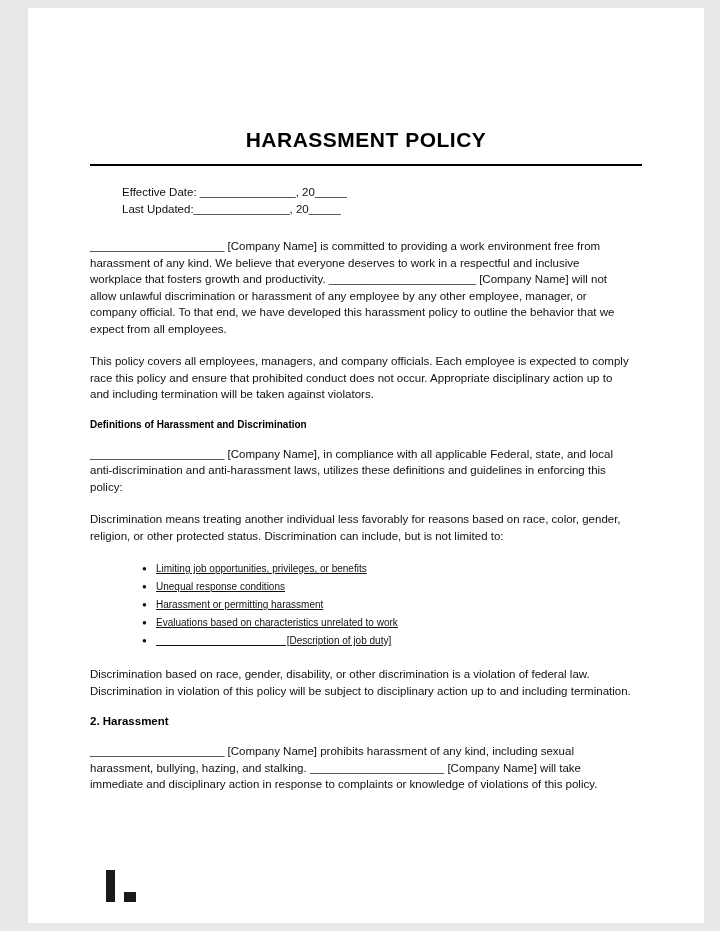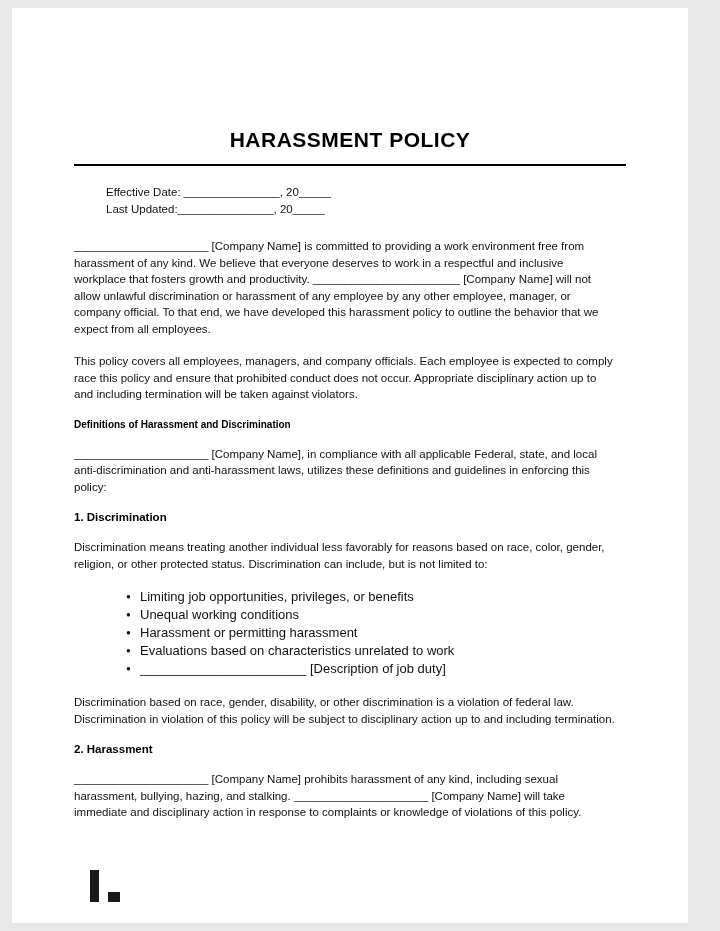--- a/index.html
+++ b/index.html
@@ -7,21 +7,21 @@
     padding: 0;
   }
   body {
     width: 720px;
     height: 931px;
     background: #e8e8e8;
     font-family: "Liberation Sans", sans-serif;
   }
   .page {
     position: absolute;
-    left: 12px;
+    left: 28px;
     top: 8px;
     width: 676px;
     height: 915px;
     background: #ffffff;
     box-sizing: border-box;
   }
   .content {
     position: absolute;
     left: 62px;
     top: 120px;
@@ -68,25 +68,26 @@
     font-weight: bold;
     color: #000;
     margin: 0 0 16px 0;
   }
   ul.bullets {
     margin: 0 0 16px 0;
     padding-left: 52px;
     list-style: none;
   }
   ul.bullets li {
-    font-size: 13px;
+    font-size: 10px;
     line-height: 18px;
     color: #111;
     position: relative;
     padding-left: 14px;
+    text-decoration: underline;
   }
   ul.bullets li::before {
     content: "\25CF";
     position: absolute;
     left: 0;
     top: 0;
     font-size: 8px;
     line-height: 18px;
     color: #111;
   }
@@ -138,27 +139,26 @@
     </div>
 
     <p class="body">_____________________ [Company Name] is committed to providing a work environment free from harassment of any kind. We believe that everyone deserves to work in a respectful and inclusive workplace that fosters growth and productivity. _______________________ [Company Name] will not allow unlawful discrimination or harassment of any employee by any other employee, manager, or company official. To that end, we have developed this harassment policy to outline the behavior that we expect from all employees.</p>
 
     <p class="body">This policy covers all employees, managers, and company officials. Each employee is expected to comply race this policy and ensure that prohibited conduct does not occur. Appropriate disciplinary action up to and including termination will be taken against violators.</p>
 
     <h2 class="section">Definitions of Harassment and Discrimination</h2>
 
     <p class="body">_____________________ [Company Name], in compliance with all applicable Federal, state, and local anti-discrimination and anti-harassment laws, utilizes these definitions and guidelines in enforcing this policy:</p>
 
-    <h3 class="subsection">1. Discrimination</h3>
 
     <p class="body">Discrimination means treating another individual less favorably for reasons based on race, color, gender, religion, or other protected status. Discrimination can include, but is not limited to:</p>
 
     <ul class="bullets">
       <li>Limiting job opportunities, privileges, or benefits</li>
-      <li>Unequal working conditions</li>
+      <li>Unequal response conditions</li>
       <li>Harassment or permitting harassment</li>
       <li>Evaluations based on characteristics unrelated to work</li>
       <li>_______________________ [Description of job duty]</li>
     </ul>
 
     <p class="body">Discrimination based on race, gender, disability, or other discrimination is a violation of federal law. Discrimination in violation of this policy will be subject to disciplinary action up to and including termination.</p>
 
     <h3 class="subsection">2. Harassment</h3>
 
     <p class="body">_____________________ [Company Name] prohibits harassment of any kind, including sexual harassment, bullying, hazing, and stalking. _____________________ [Company Name] will take immediate and disciplinary action in response to complaints or knowledge of violations of this policy.</p>

